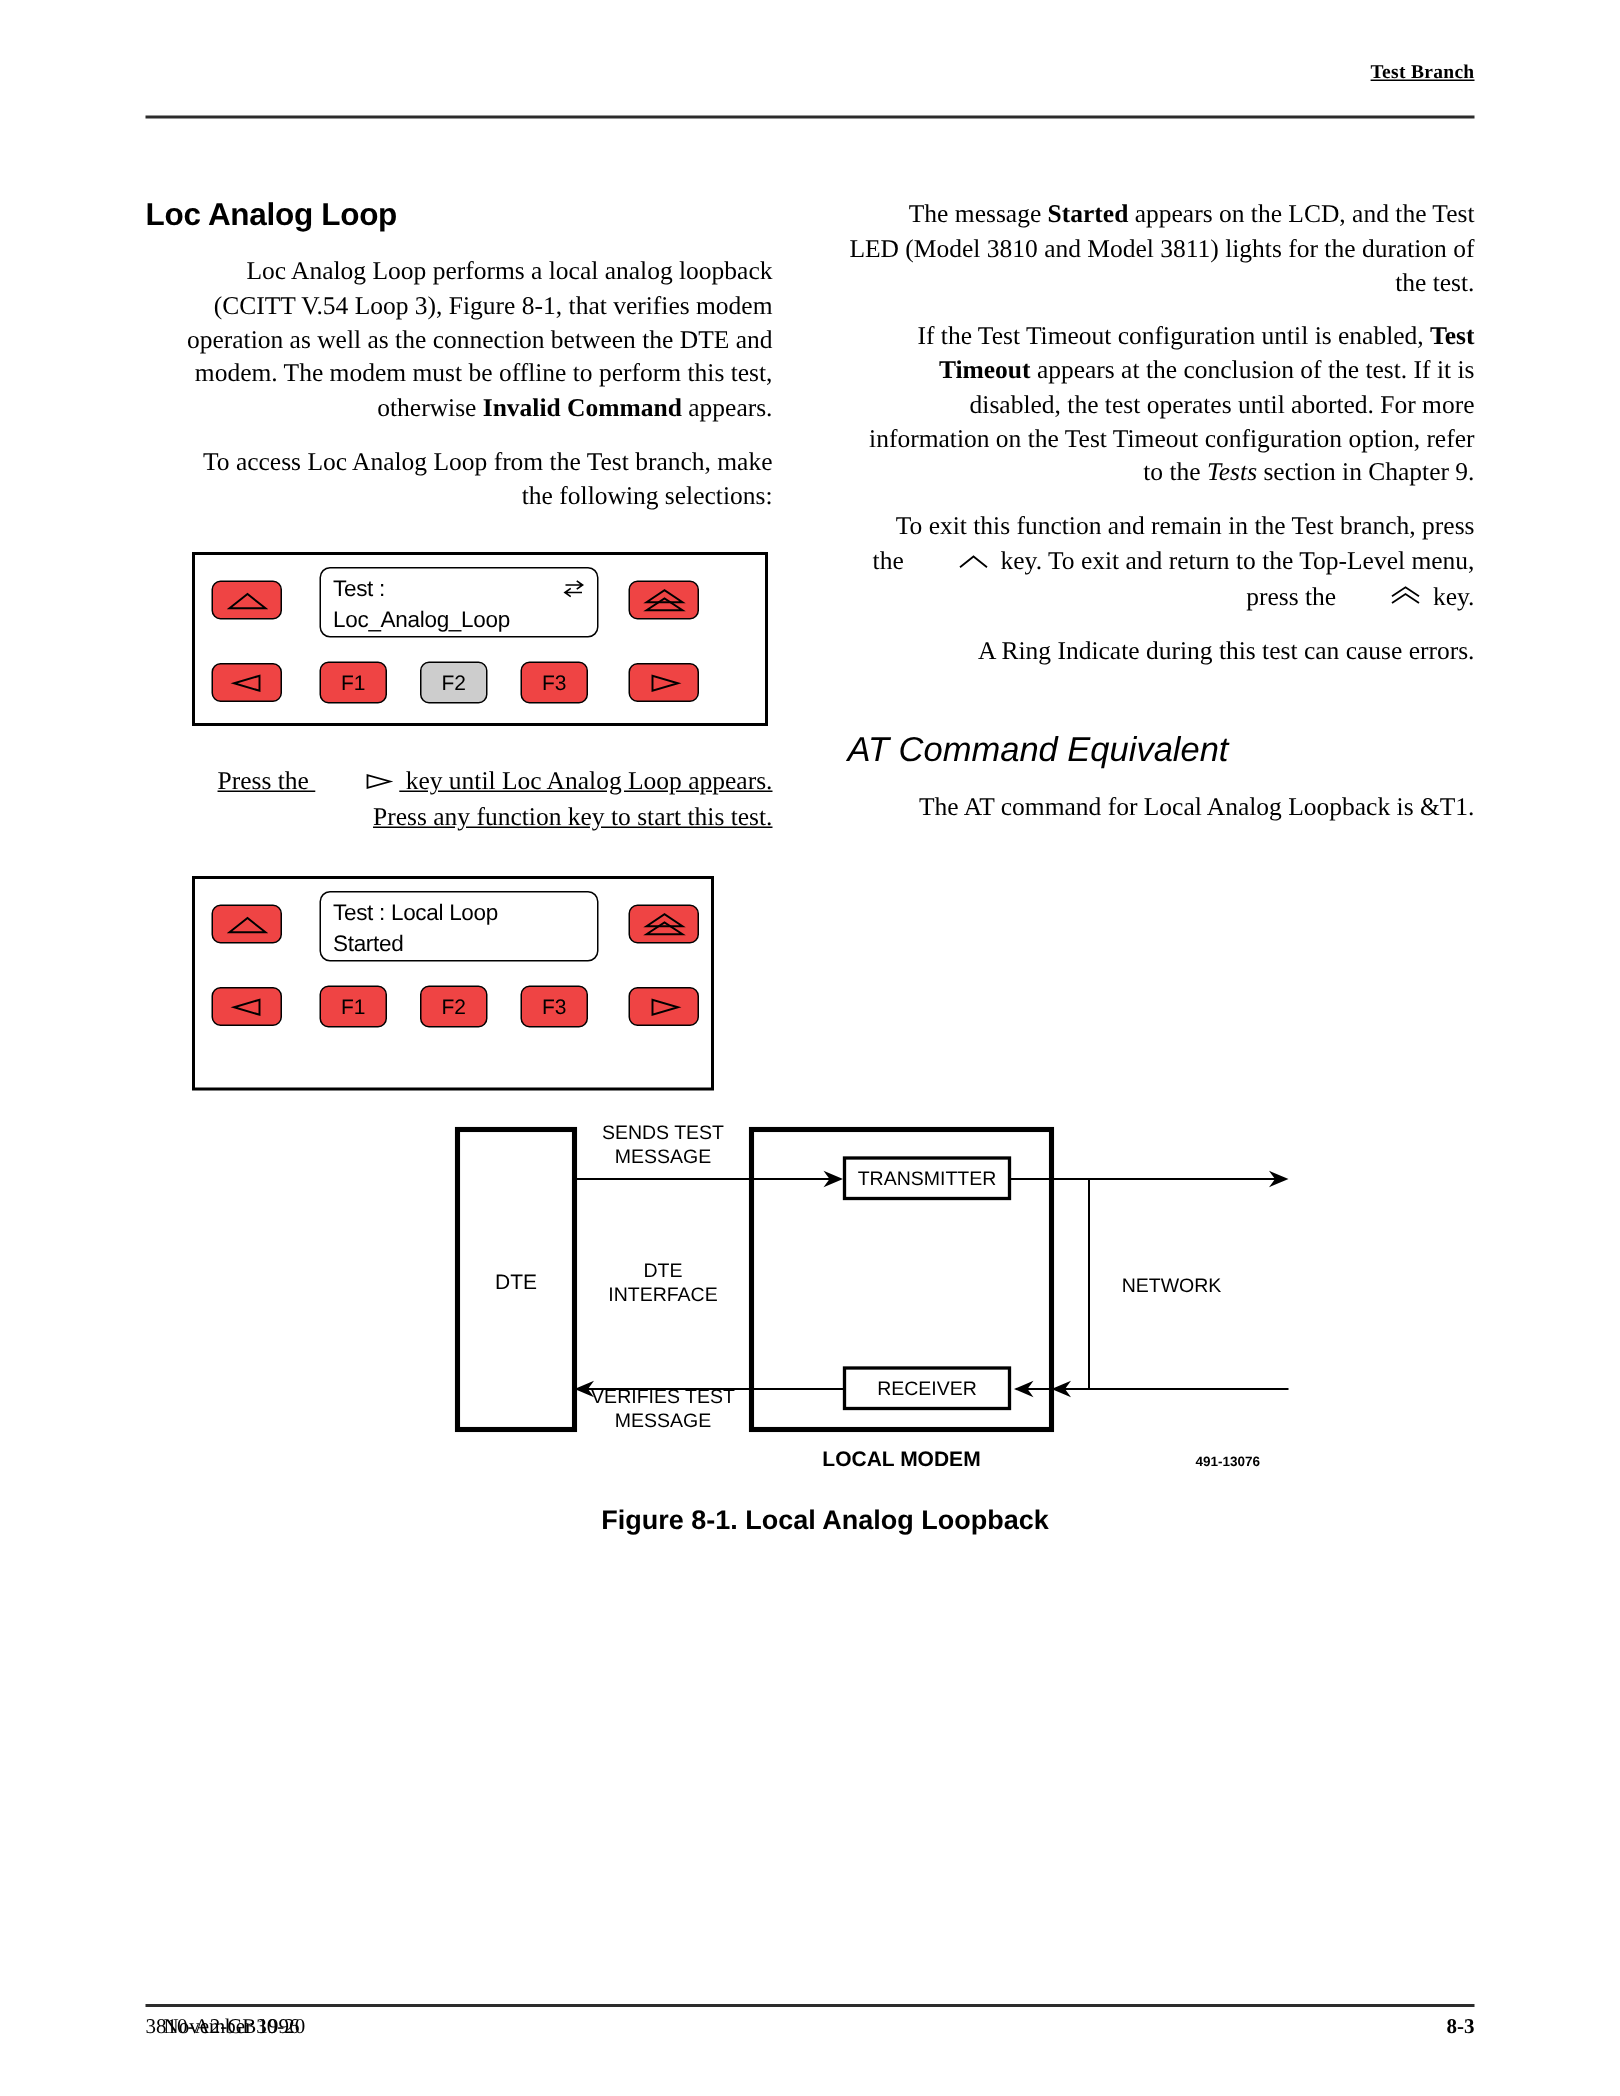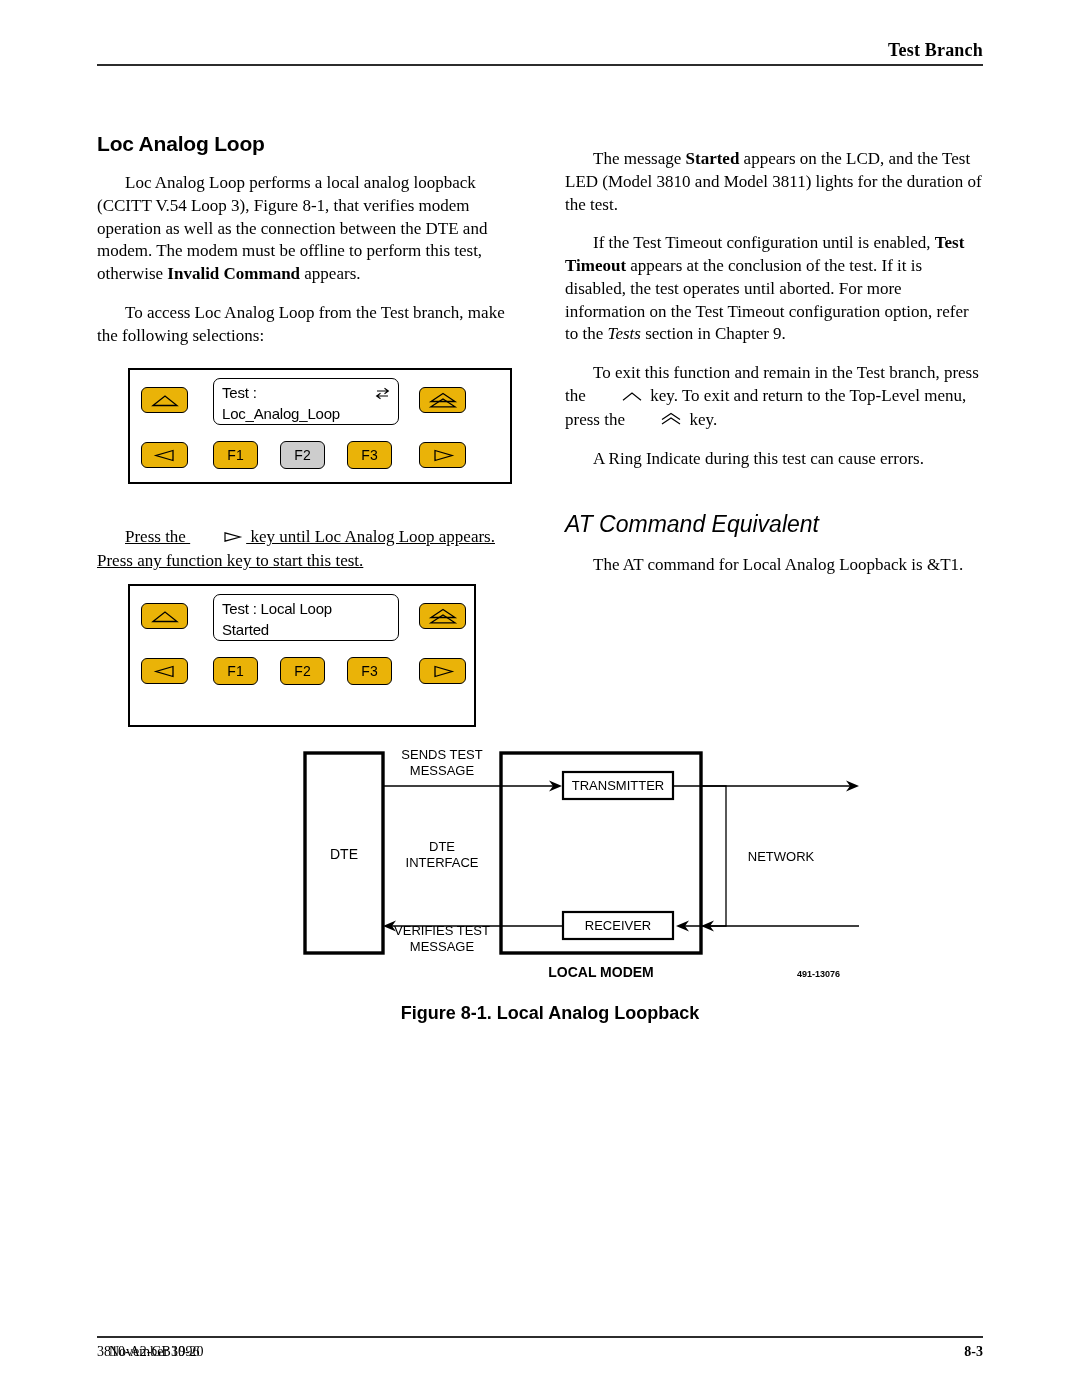--- a/index.html
+++ b/index.html
@@ -21,23 +21,24 @@
   .page-header {
     position: absolute;
     left: 97px;
     top: 40px;
     width: 886px;
   }
   .page-header .hdr-text {
     text-align: right;
     font-family: "Liberation Serif", serif;
     font-weight: bold;
-    font-size: 18px;
+    font-size: 13px;
     letter-spacing: 0.2px;
-    padding-bottom: 3px;
+    padding-bottom: 21px;
+    text-decoration: underline;
   }
   .page-header .hdr-rule {
     border-top: 2.4px solid #2c2c2c;
     width: 100%;
   }
 
   
   .col {
     position: absolute;
     width: 418px;
@@ -54,25 +55,25 @@
   }
   h2.sub-title {
     font-family: "Liberation Sans", sans-serif;
     font-weight: normal;
     font-style: italic;
     font-size: 23px;
     margin: 40px 0 14px 0;
     letter-spacing: 0px;
   }
   p.body-par {
-    margin: 16px 0 13px 0;
+    margin: 0 0 13px 0;
     font-size: 17px;
     line-height: 1.34;
     text-indent: 28px;
-    text-align: left;
+    text-align: right;
   }
   .b { font-weight: bold; }
   .i { font-style: italic; }
 
   
   .key-glyph {
     display: inline-block;
     vertical-align: -1px;
     margin: 0 3px;
   }
@@ -108,21 +109,21 @@
     position: absolute;
     right: 7px;
     top: 5px;
   }
 
   .kbtn {
     position: absolute;
     border: 1.6px solid #000;
     border-radius: 6px;
     box-sizing: border-box;
-    background: #eab308;
+    background: #ef4444;
     display: flex;
     align-items: center;
     justify-content: center;
     font-family: "Liberation Sans", sans-serif;
     font-size: 14px;
   }
   .kbtn.arrow { width: 47px; height: 26px; }
   .kbtn.fkey  { width: 45px; height: 28px; }
   .kbtn.hl    { background: #cdcdcd; }
 

